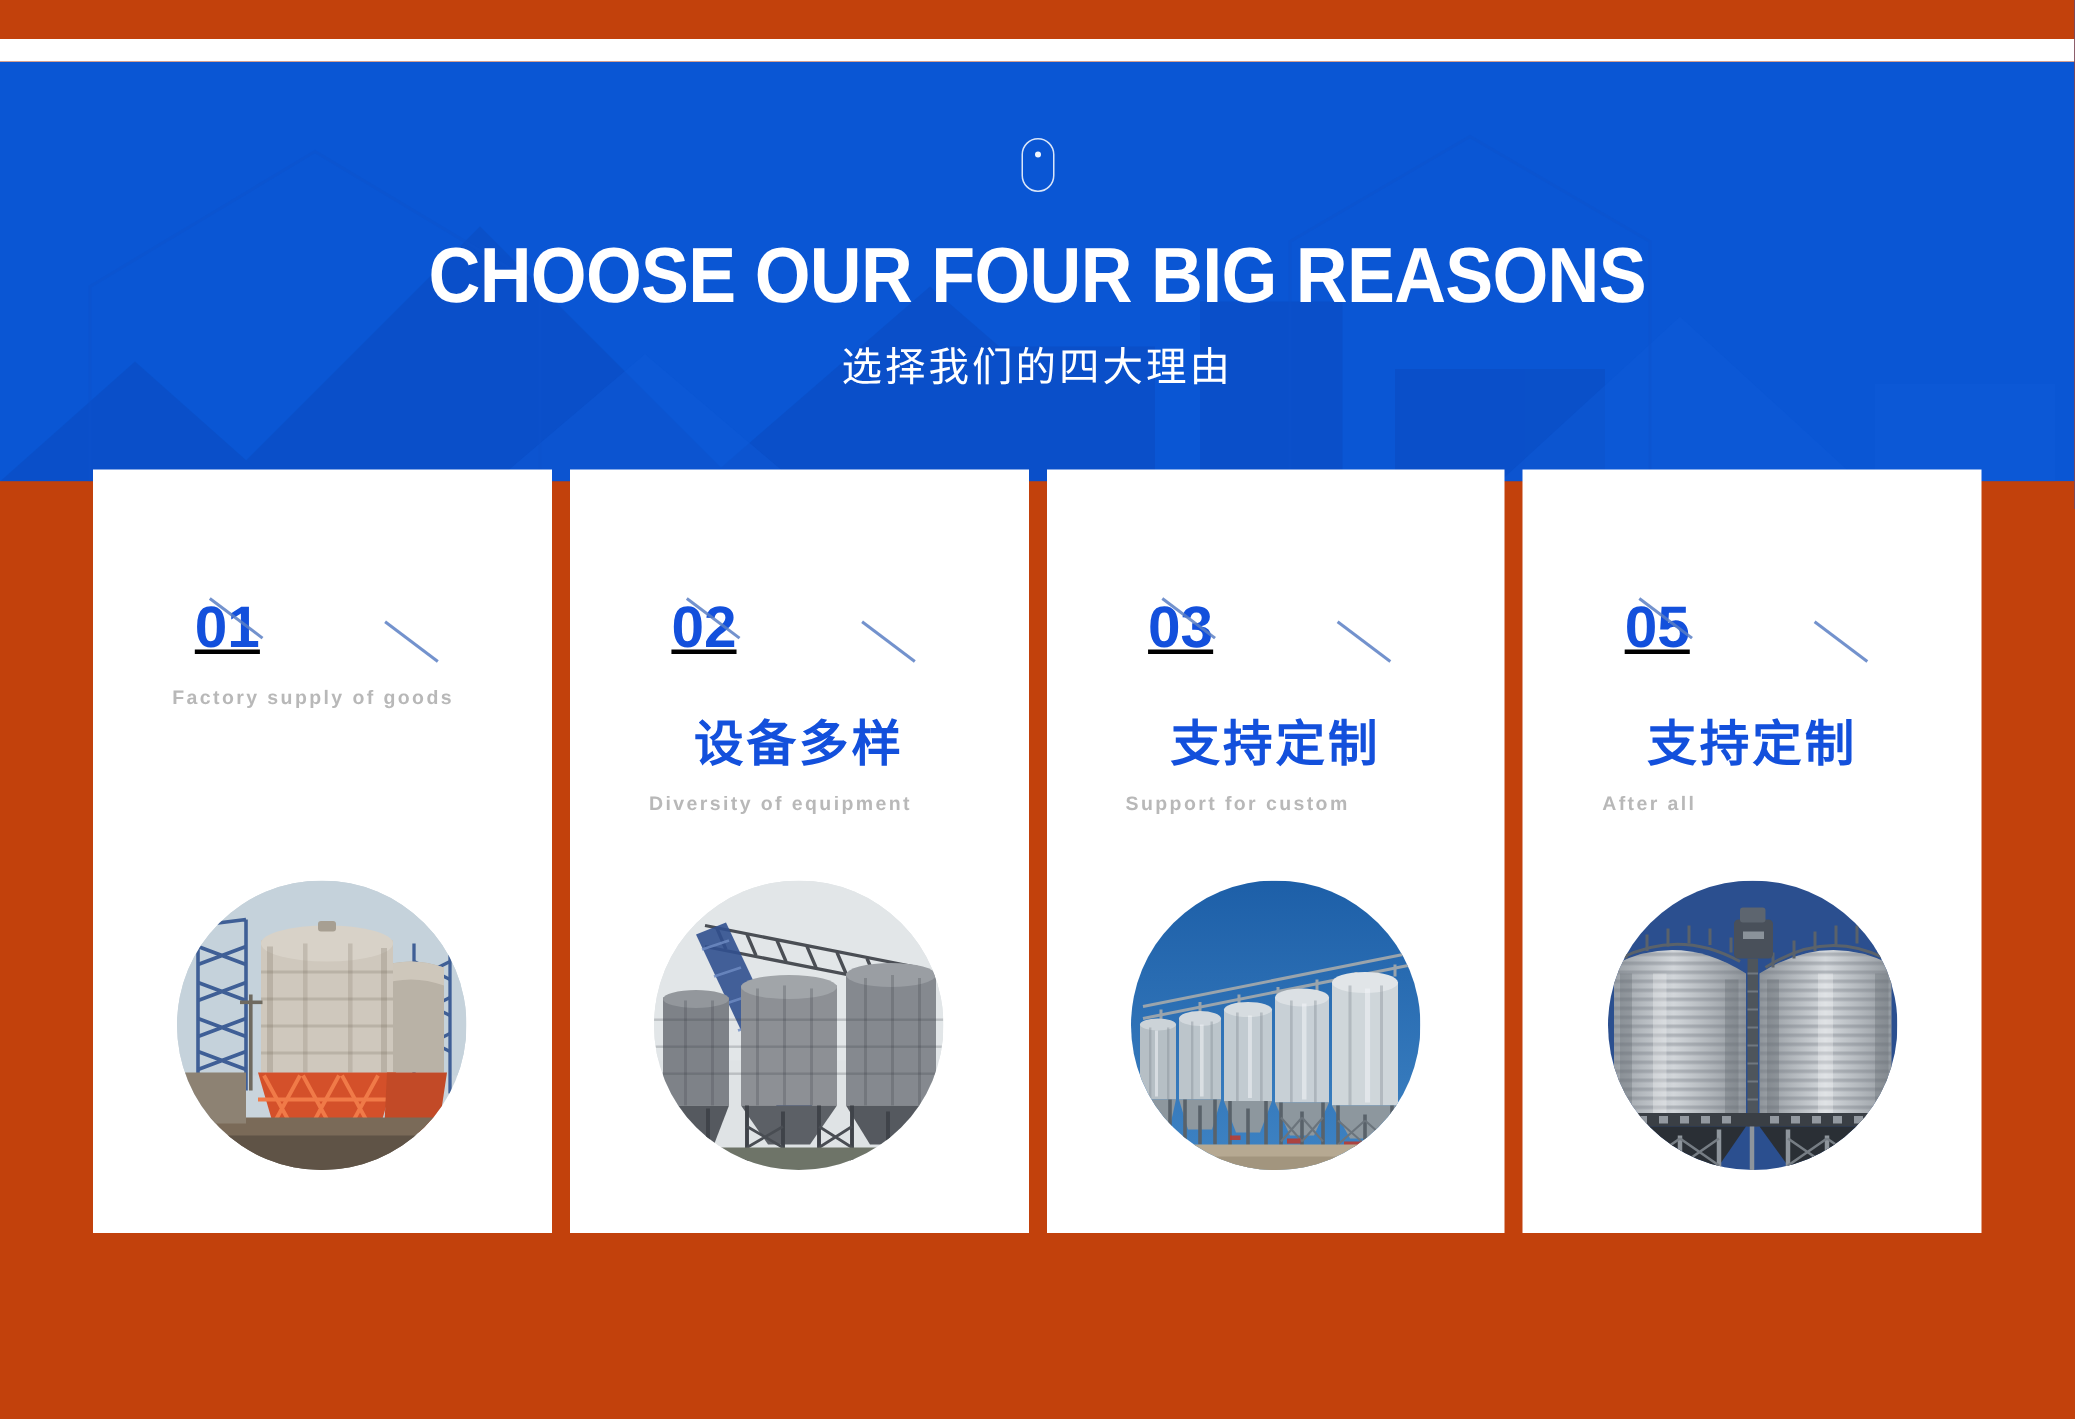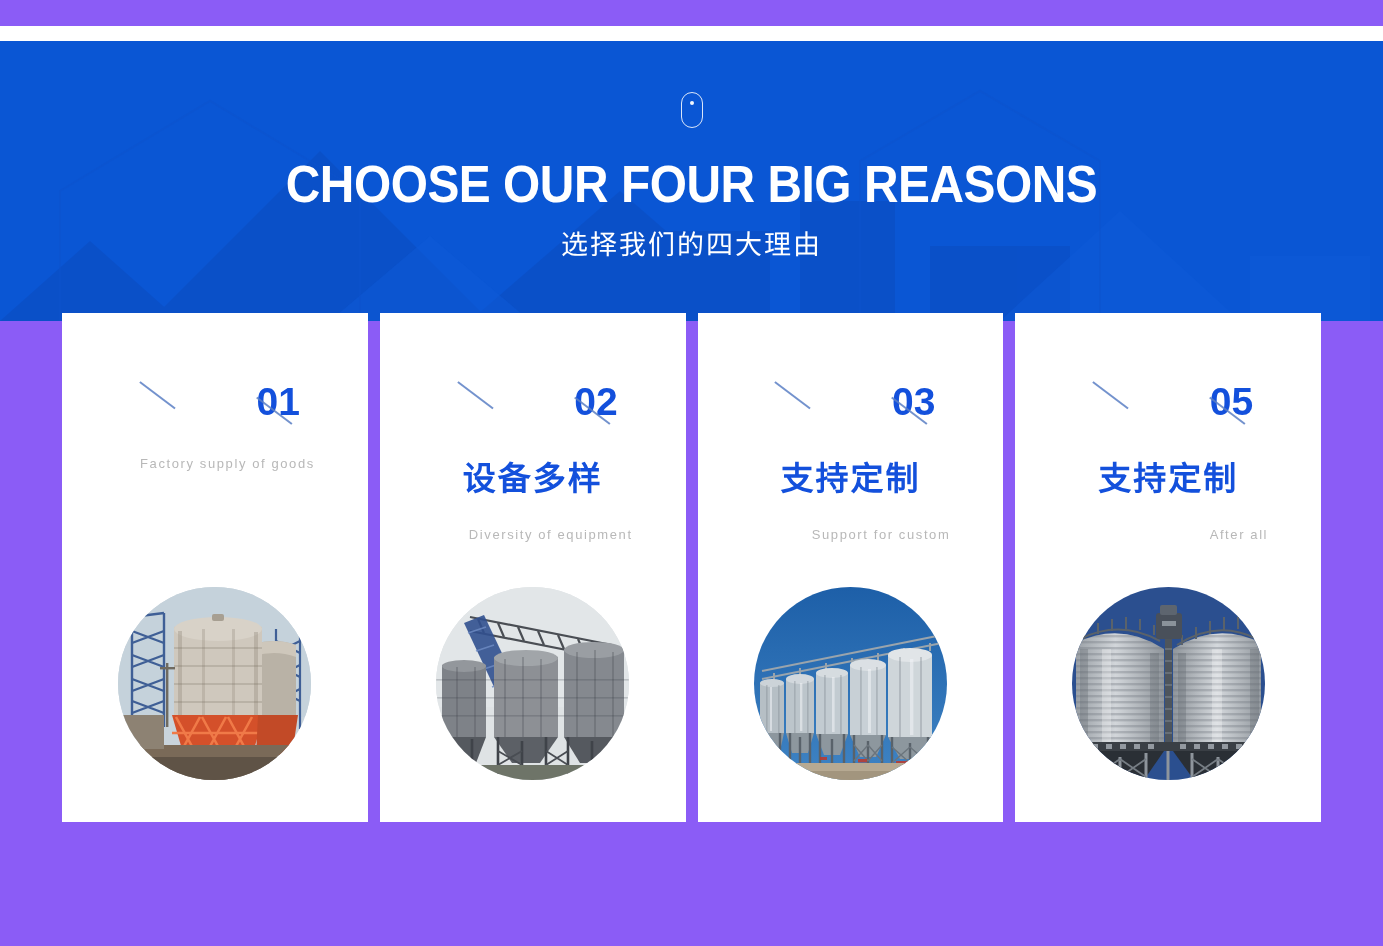--- a/index.html
+++ b/index.html
@@ -16,21 +16,21 @@
     background: #0a56d4;
     position: relative;
   }
 
   
   .page {
     position: absolute;
     inset: 0;
     width: 1383px;
     height: 946px;
-    background: #8b5cf6;
+    background: #c2410c;
     overflow: hidden;
   }
 
   
   .bg-texture {
     position: absolute;
     left: 0; top: 41px;
     width: 1383px; height: 280px;
     overflow: hidden;
     opacity: 1;
@@ -111,26 +111,27 @@
     background: #ffffff;
     position: relative;
     display: flex;
     flex-direction: column;
     align-items: center;
   }
 
   
   .card-number-wrap {
     position: relative;
-    margin-top: 63px;
+    margin-top: 80px;
     width: 170px;
     height: 52px;
     display: flex;
     align-items: center;
-    justify-content: flex-end;
+    justify-content: flex-start;
+    text-decoration: underline;
   }
   .card-number {
     font-size: 39px;
     line-height: 44px;
     font-weight: 700;
     color: #1350dc;
     letter-spacing: 0px;
   }
   .tick {
     position: absolute;
@@ -155,28 +156,28 @@
   .card-title {
     margin-top: 31px;
     font-size: 33px;
     line-height: 40px;
     font-weight: 700;
     color: #1350dc;
     letter-spacing: 2px;
   }
 
   .card-subtitle {
-    margin-top: 26px;
+    margin-top: 10px;
     width: 200px;
     font-size: 13px;
     line-height: 19px;
-    font-weight: 400;
+    font-weight: 700;
     color: #b8b8b8;
     letter-spacing: 1.6px;
-    text-align: right;
+    text-align: left;
   }
 
   
   .card-photo {
     position: absolute;
     left: 50%;
     top: 274px;
     width: 193px;
     height: 193px;
     margin-left: -96.5px;

